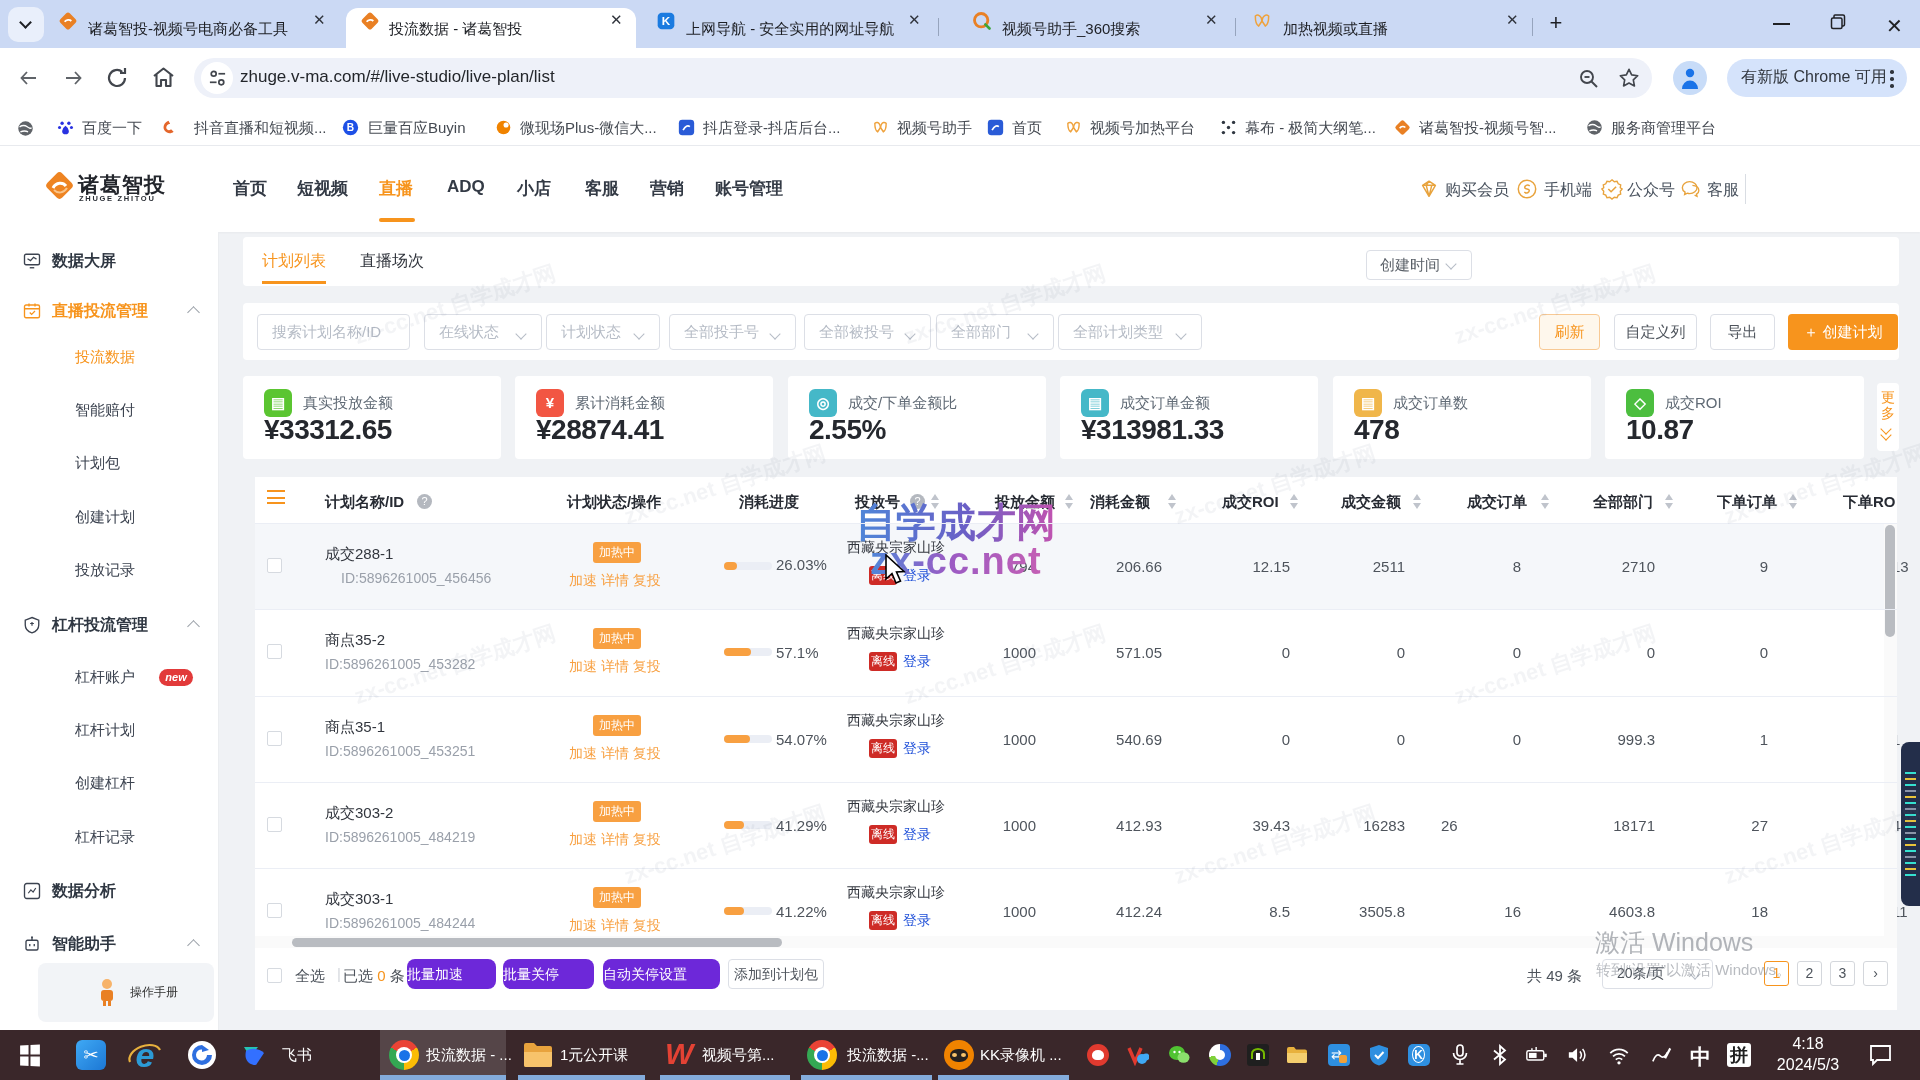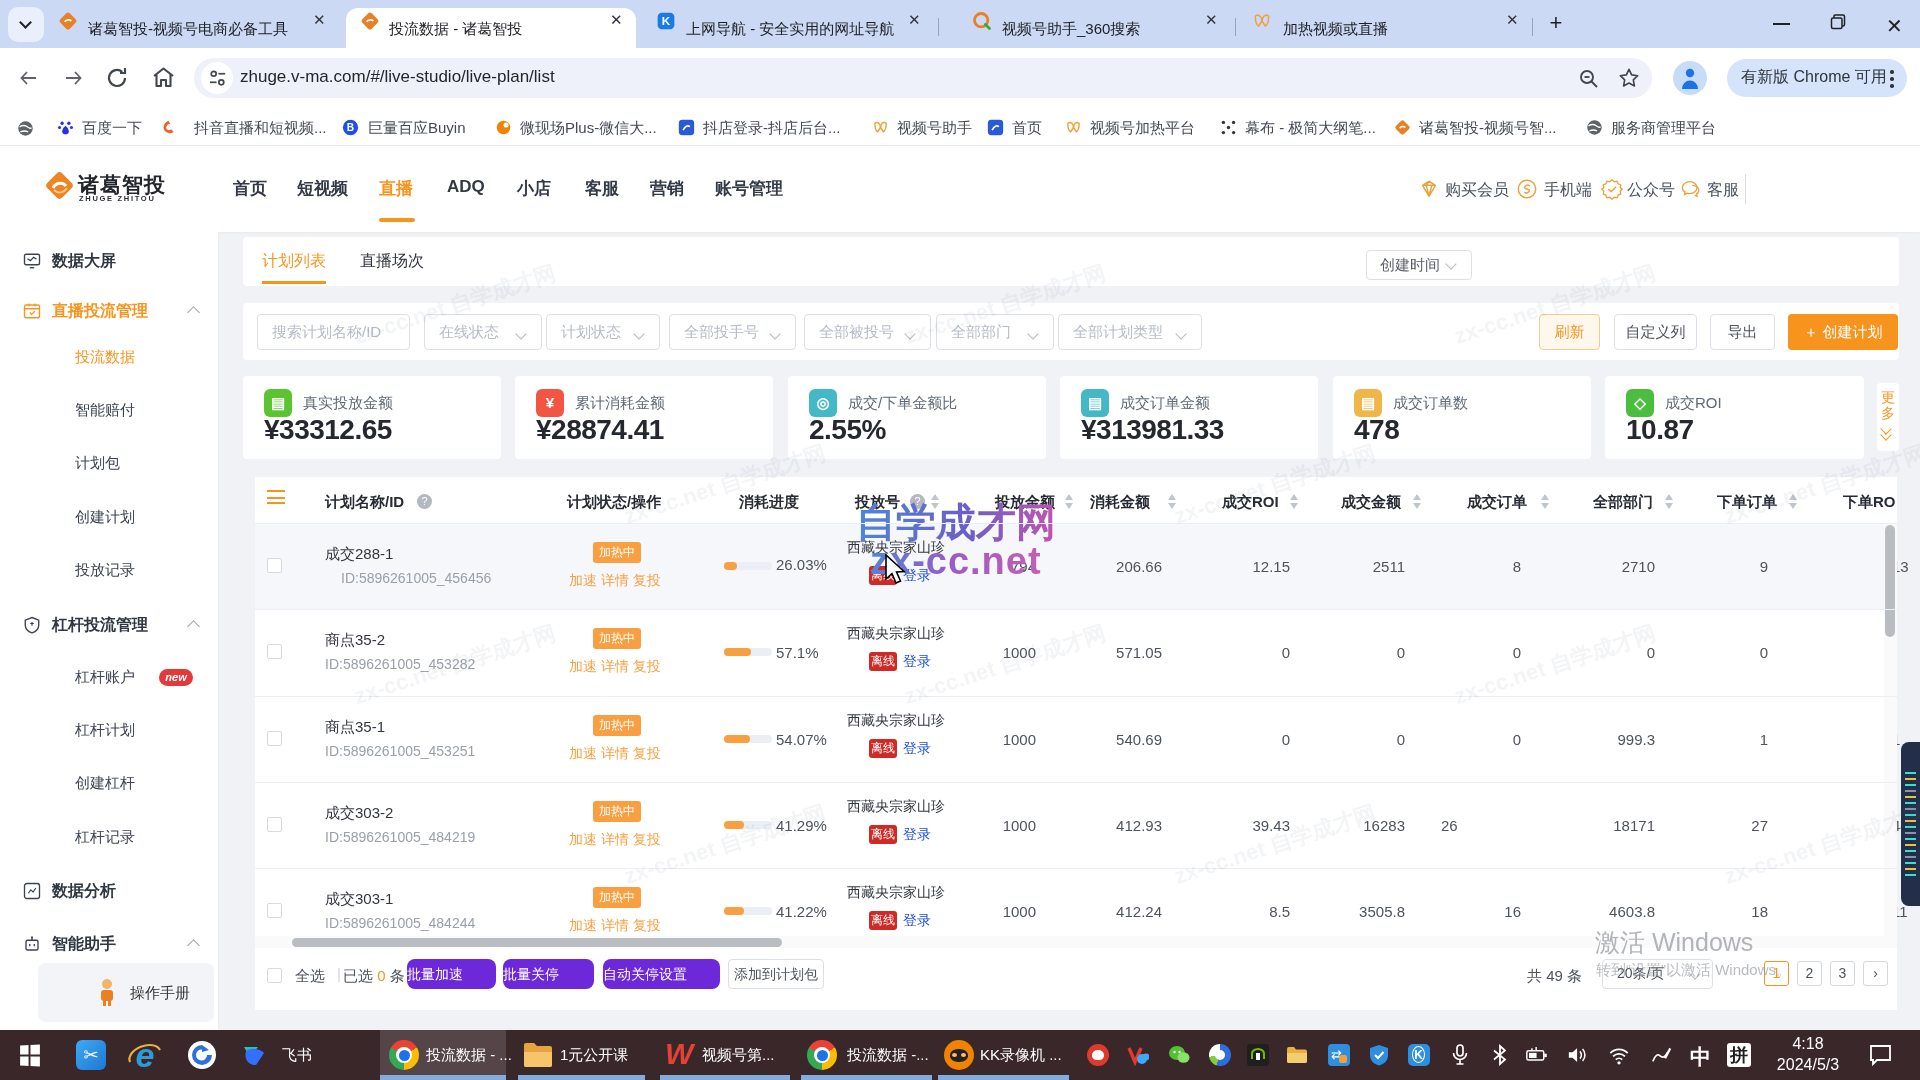--- a/index.html
+++ b/index.html
@@ -321,21 +321,21 @@
       </svg>
     <div class="sm" style="top:702px;">智能助手</div>
     <div class="chev" style="top:709px;"></div>
     <div class="abs" style="left:38px; top:731px; width:176px; height:59px; background:#F2F4F7; border-radius:8px;">
       <svg class="abs" style="left:58px; top:14px;" width="22" height="30" viewBox="0 0 22 30">
           <circle cx="11" cy="7" r="5" fill="#F7B36A"></circle>
           <rect x="5" y="13" width="12" height="11" rx="3" fill="#E98024"></rect>
           <rect x="7" y="24" width="3" height="5" fill="#E98024"></rect>
           <rect x="12" y="24" width="3" height="5" fill="#E98024"></rect>
         </svg>
-      <div class="abs" style="left:92px; top:21px; font-size:15px; color:#333;">操作手册</div>
+      <div class="abs" style="left:92px; top:21px; font-size:12px; color:#333;">操作手册</div>
     </div>
   </div>
   <div id="main">
 
     <div class="card" style="left:243px; top:91px; width:1656px; height:49px;">
       <div class="abs" style="left:19px; top:14px; font-size:16px; color:#F7941D;">计划列表</div>
       <div class="abs" style="left:19px; top:44px; width:64px; height:3px; background:#F7941D;"></div>
       <div class="abs" style="left:117px; top:14px; font-size:16px; color:#31353d;">直播场次</div>
       <div class="abs" style="left:1123px; top:13px; width:106px; height:30px; border:1px solid #DCDFE6; border-radius:4px;">
         <div class="abs" style="left:13px; top:5px; font-size:15px; color:#5a6068;">创建时间</div>

